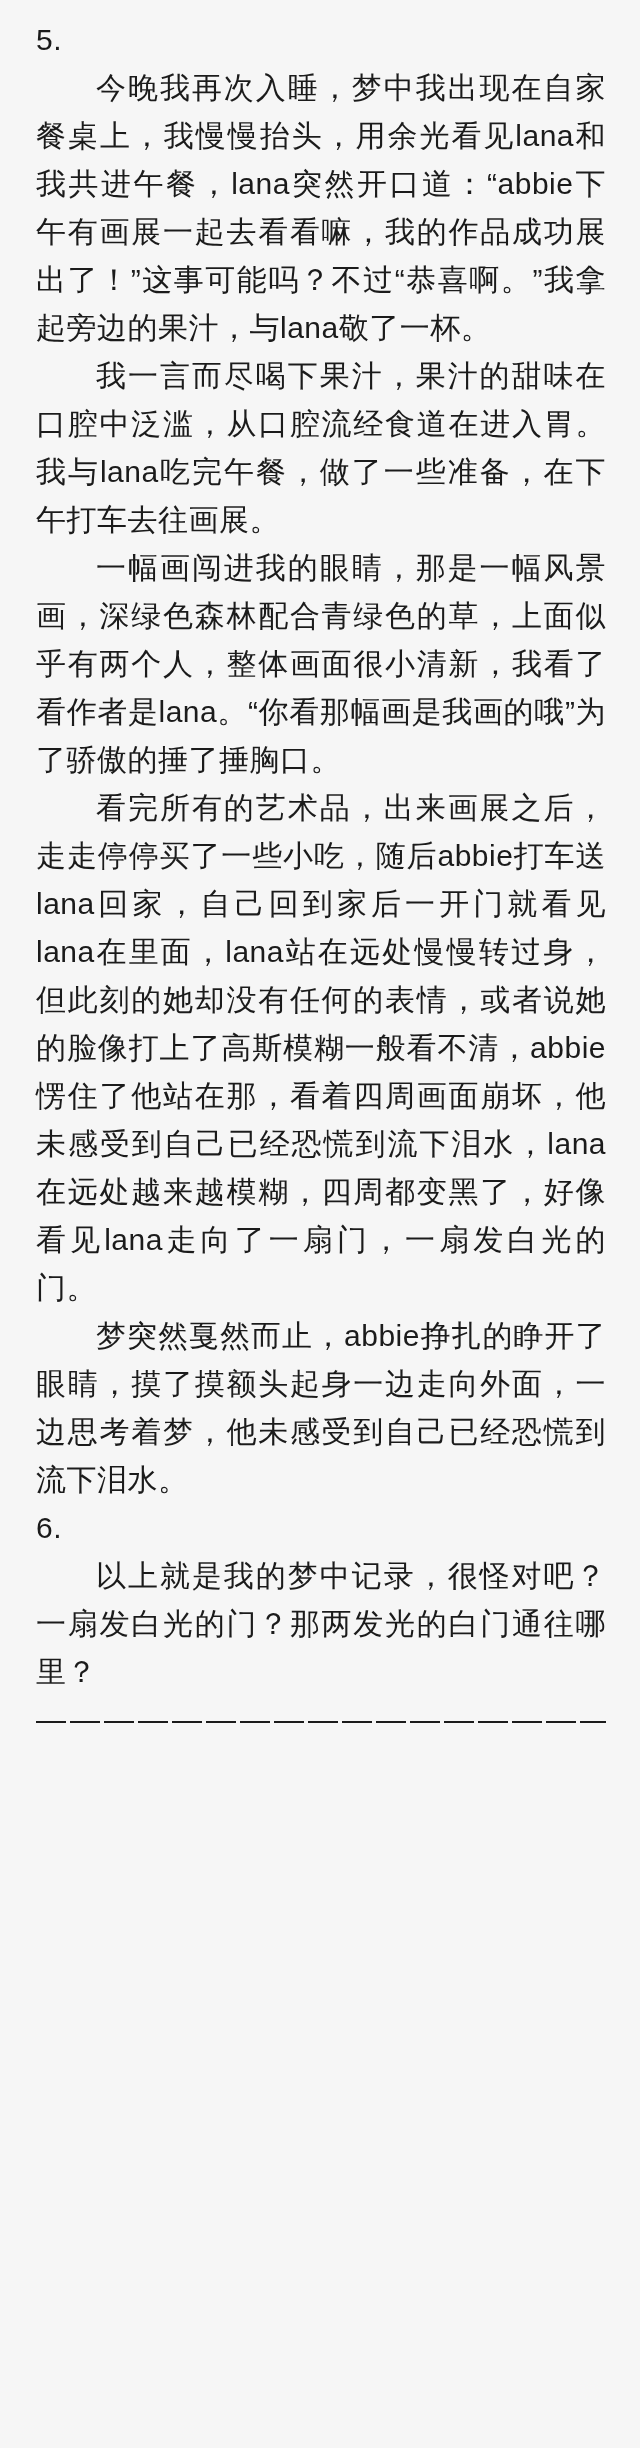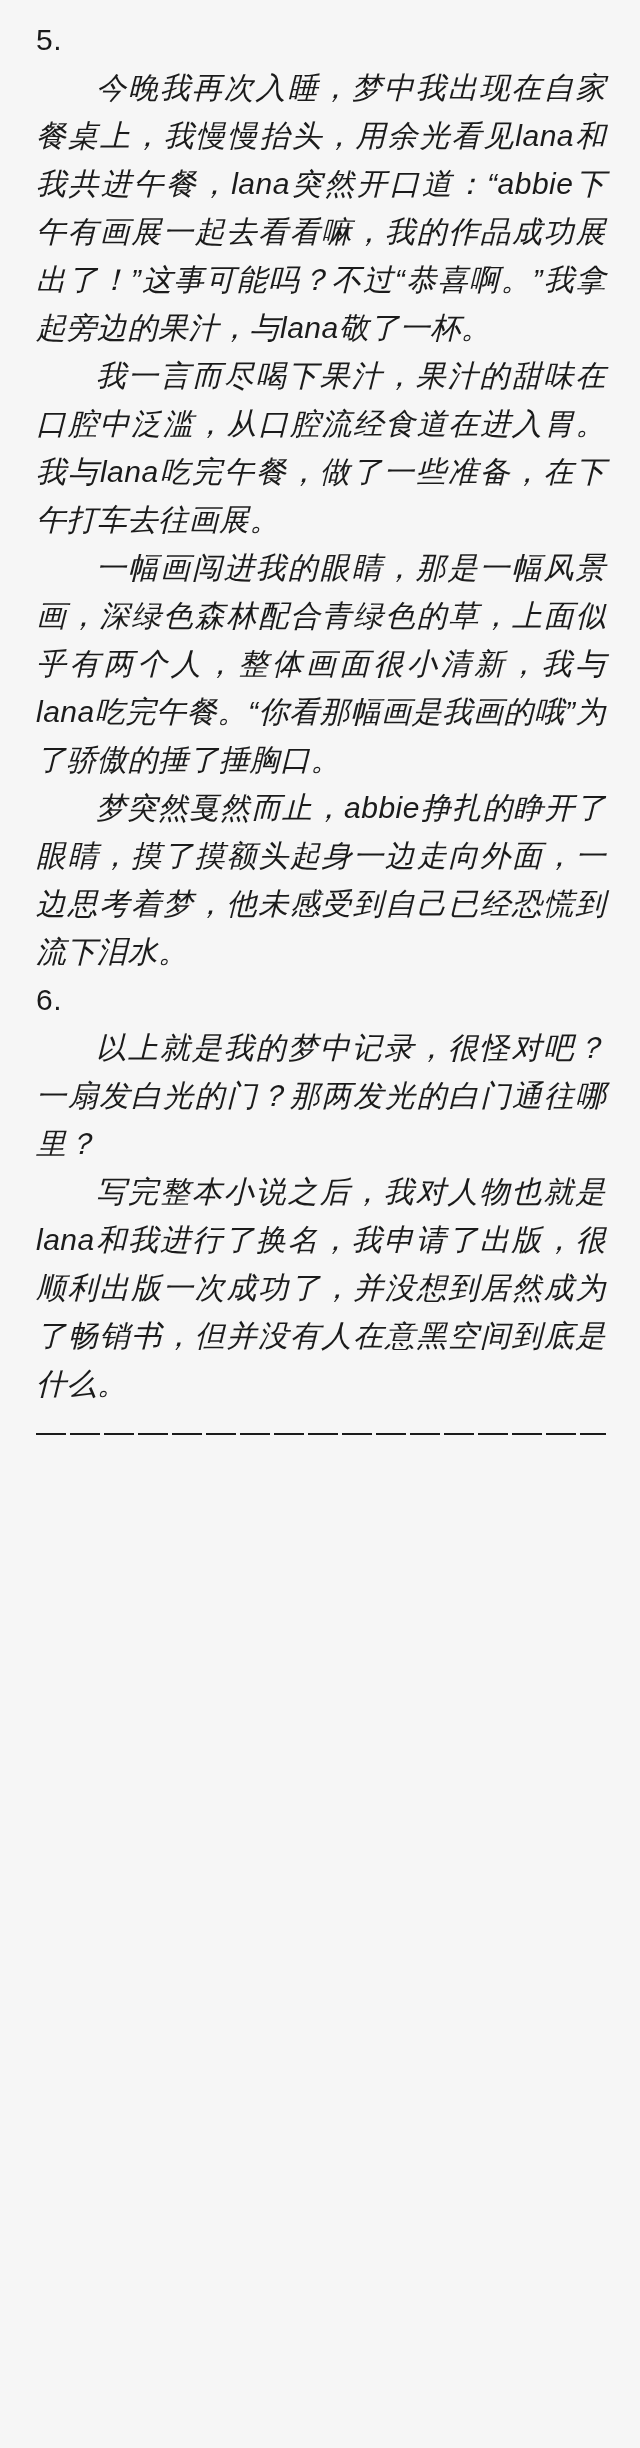--- a/index.html
+++ b/index.html
@@ -26,36 +26,35 @@
     line-height: 48px;
     text-align: justify;
     letter-spacing: 0.5px;
     word-break: break-word;
   }
   .reader-page p {
     margin: 0;
   }
   .reader-page p.indent {
     text-indent: 2em;
-    font-style: italic;
   }
   .reader-page p.divider {
     white-space: nowrap;
     overflow: hidden;
     letter-spacing: 4px;
     text-align: left;
   }
 </style>
 </head>
 <body>
 
 <div class="reader-page">
   <p>5.</p>
   <p class="indent">今晚我再次入睡，梦中我出现在自家餐桌上，我慢慢抬头，用余光看见lana和我共进午餐，lana突然开口道：“abbie下午有画展一起去看看嘛，我的作品成功展出了！”这事可能吗？不过“恭喜啊。”我拿起旁边的果汁，与lana敬了一杯。</p>
   <p class="indent">我一言而尽喝下果汁，果汁的甜味在口腔中泛滥，从口腔流经食道在进入胃。我与lana吃完午餐，做了一些准备，在下午打车去往画展。</p>
-  <p class="indent">一幅画闯进我的眼睛，那是一幅风景画，深绿色森林配合青绿色的草，上面似乎有两个人，整体画面很小清新，我与lana吃完午餐。“你看那幅画是我画的哦”为了骄傲的捶了捶胸口。</p>
+  <p class="indent">一幅画闯进我的眼睛，那是一幅风景画，深绿色森林配合青绿色的草，上面似乎有两个人，整体画面很小清新，我看了看作者是lana。“你看那幅画是我画的哦”为了骄傲的捶了捶胸口。</p>
+  <p class="indent">看完所有的艺术品，出来画展之后，走走停停买了一些小吃，随后abbie打车送lana回家，自己回到家后一开门就看见lana在里面，lana站在远处慢慢转过身，但此刻的她却没有任何的表情，或者说她的脸像打上了高斯模糊一般看不清，abbie愣住了他站在那，看着四周画面崩坏，他未感受到自己已经恐慌到流下泪水，lana在远处越来越模糊，四周都变黑了，好像看见lana走向了一扇门，一扇发白光的门。</p>
   <p class="indent">梦突然戛然而止，abbie挣扎的睁开了眼睛，摸了摸额头起身一边走向外面，一边思考着梦，他未感受到自己已经恐慌到流下泪水。</p>
   <p>6.</p>
   <p class="indent">以上就是我的梦中记录，很怪对吧？一扇发白光的门？那两发光的白门通往哪里？</p>
-  <p class="indent">写完整本小说之后，我对人物也就是lana和我进行了换名，我申请了出版，很顺利出版一次成功了，并没想到居然成为了畅销书，但并没有人在意黑空间到底是什么。</p>
   <p class="divider">————————————————————————————</p>
 
 </div>
 
 </body></html>

